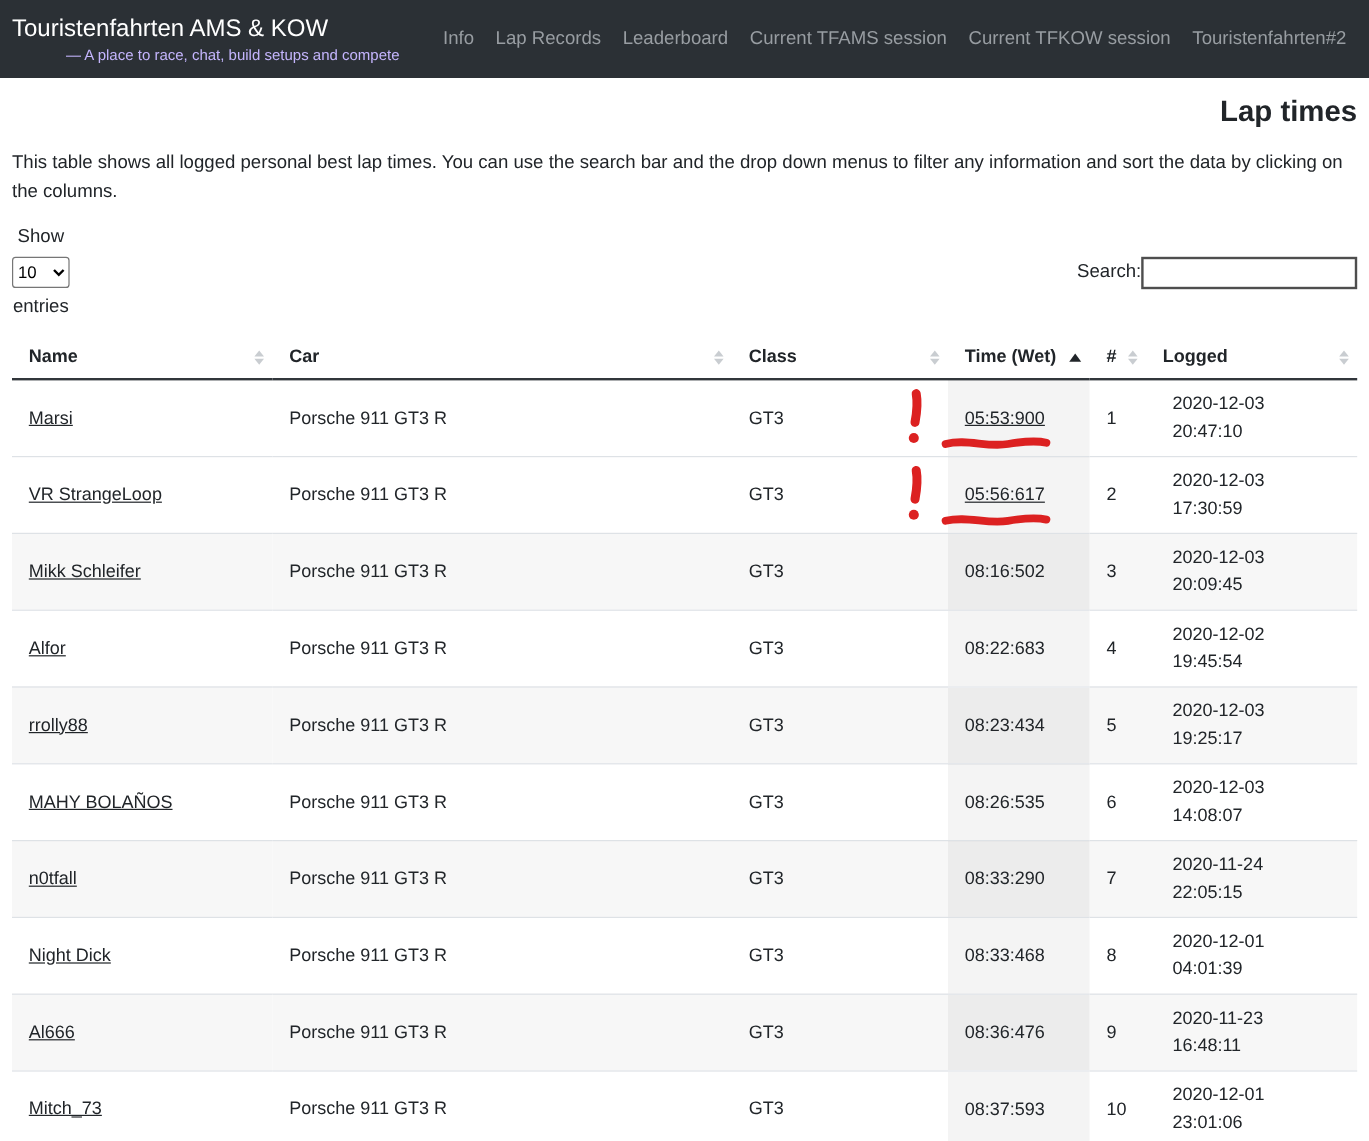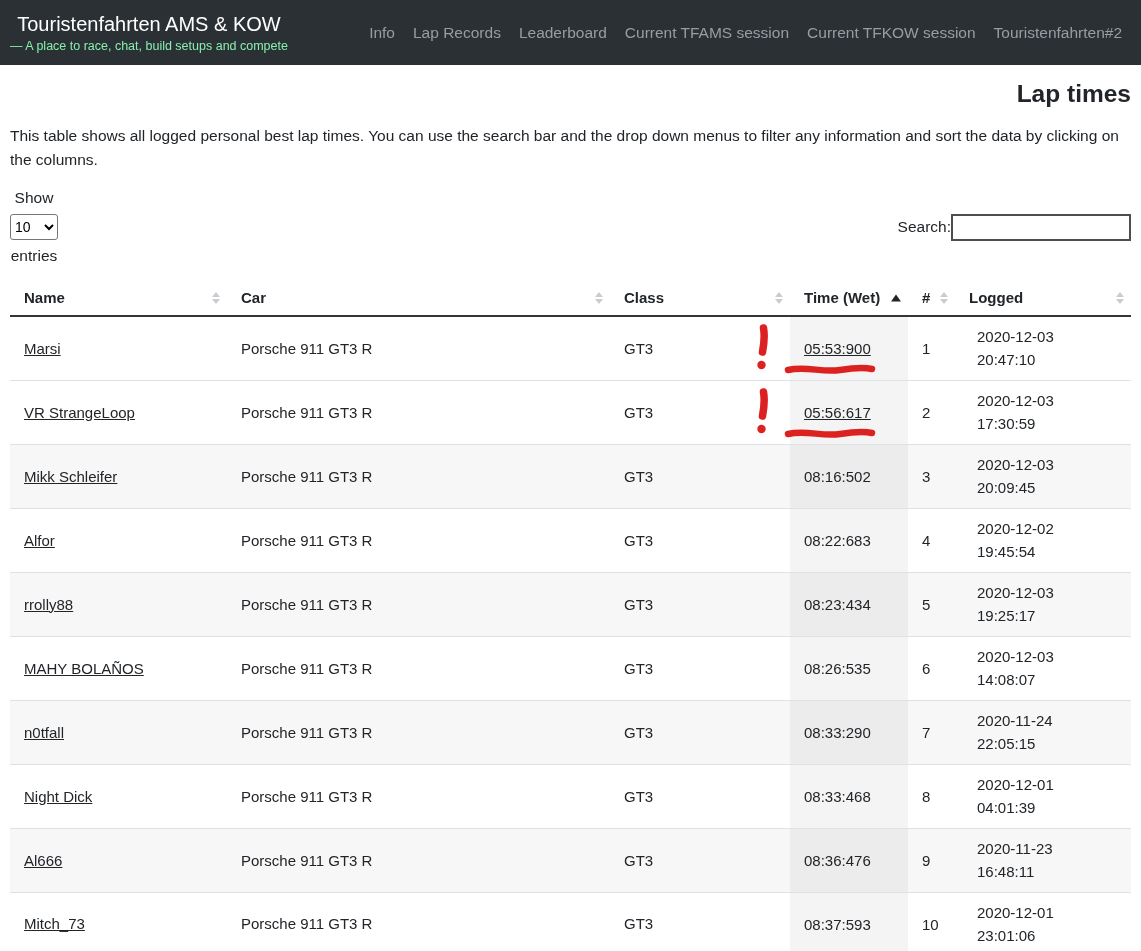--- a/index.html
+++ b/index.html
@@ -11,23 +11,23 @@
   html,body{margin:0;padding:0;}
   body{
     width:1141px;height:951px;overflow:hidden;background:#fff;
     font-family:"Liberation Sans",sans-serif;color:var(--text);
   }
   
   .navbar{
     height:65px;background:var(--navbar-bg);display:flex;align-items:center;
     padding:0 10px;width:100%;
   }
-  .brand{display:flex;flex-direction:column;cursor:pointer;align-items:center;}
+  .brand{display:flex;flex-direction:column;cursor:pointer;}
   .brand-title{color:#ffffff;font-size:20px;line-height:24px;}
-  .brand-tagline{color:#86efac;font-size:12.5px;margin-top:3px;}
+  .brand-tagline{color:#c4b5fd;font-size:12.5px;margin-top:3px;margin-left:45px;}
   .nav-list{margin-left:auto;display:flex;list-style:none;padding:0;margin-top:0;margin-bottom:0;align-items:center;}
   .nav-item{color:#989da2;font-size:15.5px;padding:0 9px;white-space:nowrap;cursor:pointer;text-align:right;}
   
   .main{padding:0 10px;}
   .page-title{font-size:24.5px;font-weight:700;margin:15px 0 9px;text-align:right;}
   .description{font-size:15.5px;line-height:24px;margin:16px 0 17px;}
   
   .controls{display:flex;align-items:center;margin-bottom:15px;font-size:15.5px;}
   .show-entries{display:flex;align-items:center;gap:7px;flex-direction:column;}
   .page-length{height:26px;min-width:48px;border:1px solid #767676;border-radius:3px;background:#fff;font-size:14px;font-family:inherit;}

